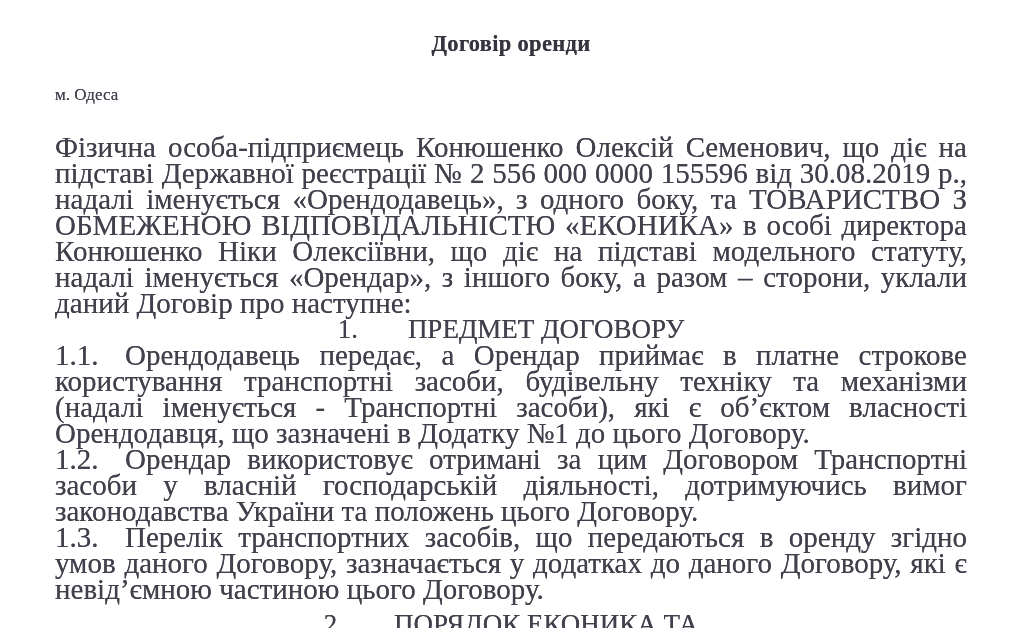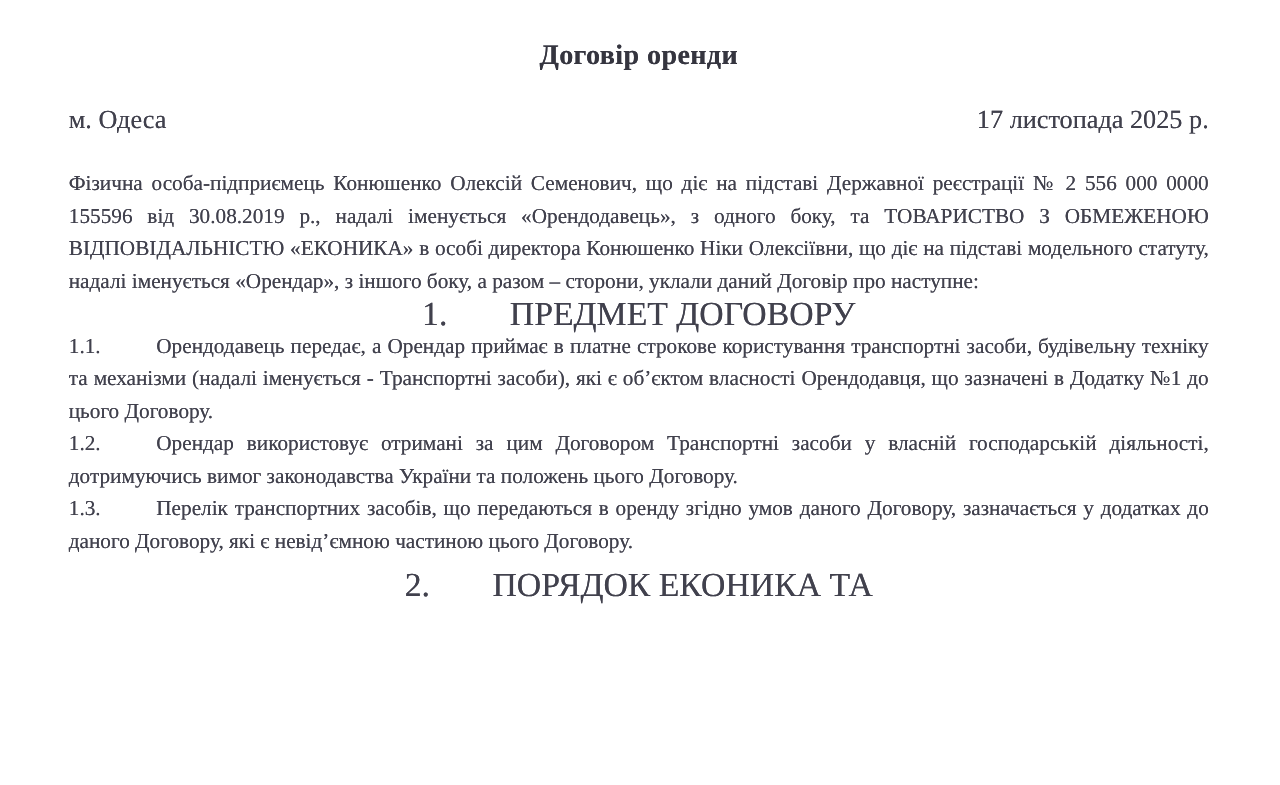--- a/index.html
+++ b/index.html
@@ -28,26 +28,26 @@
     font-size: 22.5px;
     line-height: 28px;
     color: #35353f;
     letter-spacing: 0.3px;
   }
   .meta-row {
     display: flex;
     justify-content: space-between;
     align-items: baseline;
     margin-top: 24px;
-    font-size: 21px;
+    font-size: 17px;
     line-height: 26px;
   }
   .para {
     margin: 0;
-    font-size: 17px;
+    font-size: 29px;
     line-height: 26px;
     text-align: justify;
   }
   .preamble {
     margin-top: 26px;
   }
   .section-heading {
     font-size: 27px;
     line-height: 26px;
     text-align: center;
@@ -70,21 +70,20 @@
 
 <div class="page">
   <div class="content">
 
     <div class="doc-title">
       <div>Договір оренди</div>
     </div>
 
     <div class="meta-row">
       <span>м. Одеса</span>
-      <span>17 листопада 2025 р.</span>
     </div>
 
     <p class="para preamble">Фізична особа-підприємець Конюшенко Олексій Семенович, що діє на підставі Державної реєстрації № 2 556 000 0000 155596 від 30.08.2019 р., надалі іменується «Орендодавець», з одного боку, та ТОВАРИСТВО З ОБМЕЖЕНОЮ ВІДПОВІДАЛЬНІСТЮ «ЕКОНИКА» в особі директора Конюшенко Ніки Олексіївни, що діє на підставі модельного статуту, надалі іменується «Орендар», з іншого боку, а разом – сторони, уклали даний Договір про наступне:</p>
 
     <div class="section-heading"><span>1.</span><span class="heading-gap"></span><span>ПРЕДМЕТ ДОГОВОРУ</span></div>
 
     <p class="para"><span class="clause-num">1.1.</span><span>Орендодавець передає, а Орендар приймає в платне строкове користування транспортні засоби, будівельну техніку та механізми (надалі іменується - Транспортні засоби), які є об’єктом власності Орендодавця, що зазначені в Додатку №1 до цього Договору.</span></p>
 
     <p class="para"><span class="clause-num">1.2.</span><span>Орендар використовує отримані за цим Договором Транспортні засоби у власній господарській діяльності, дотримуючись вимог законодавства України та положень цього Договору.</span></p>
 

